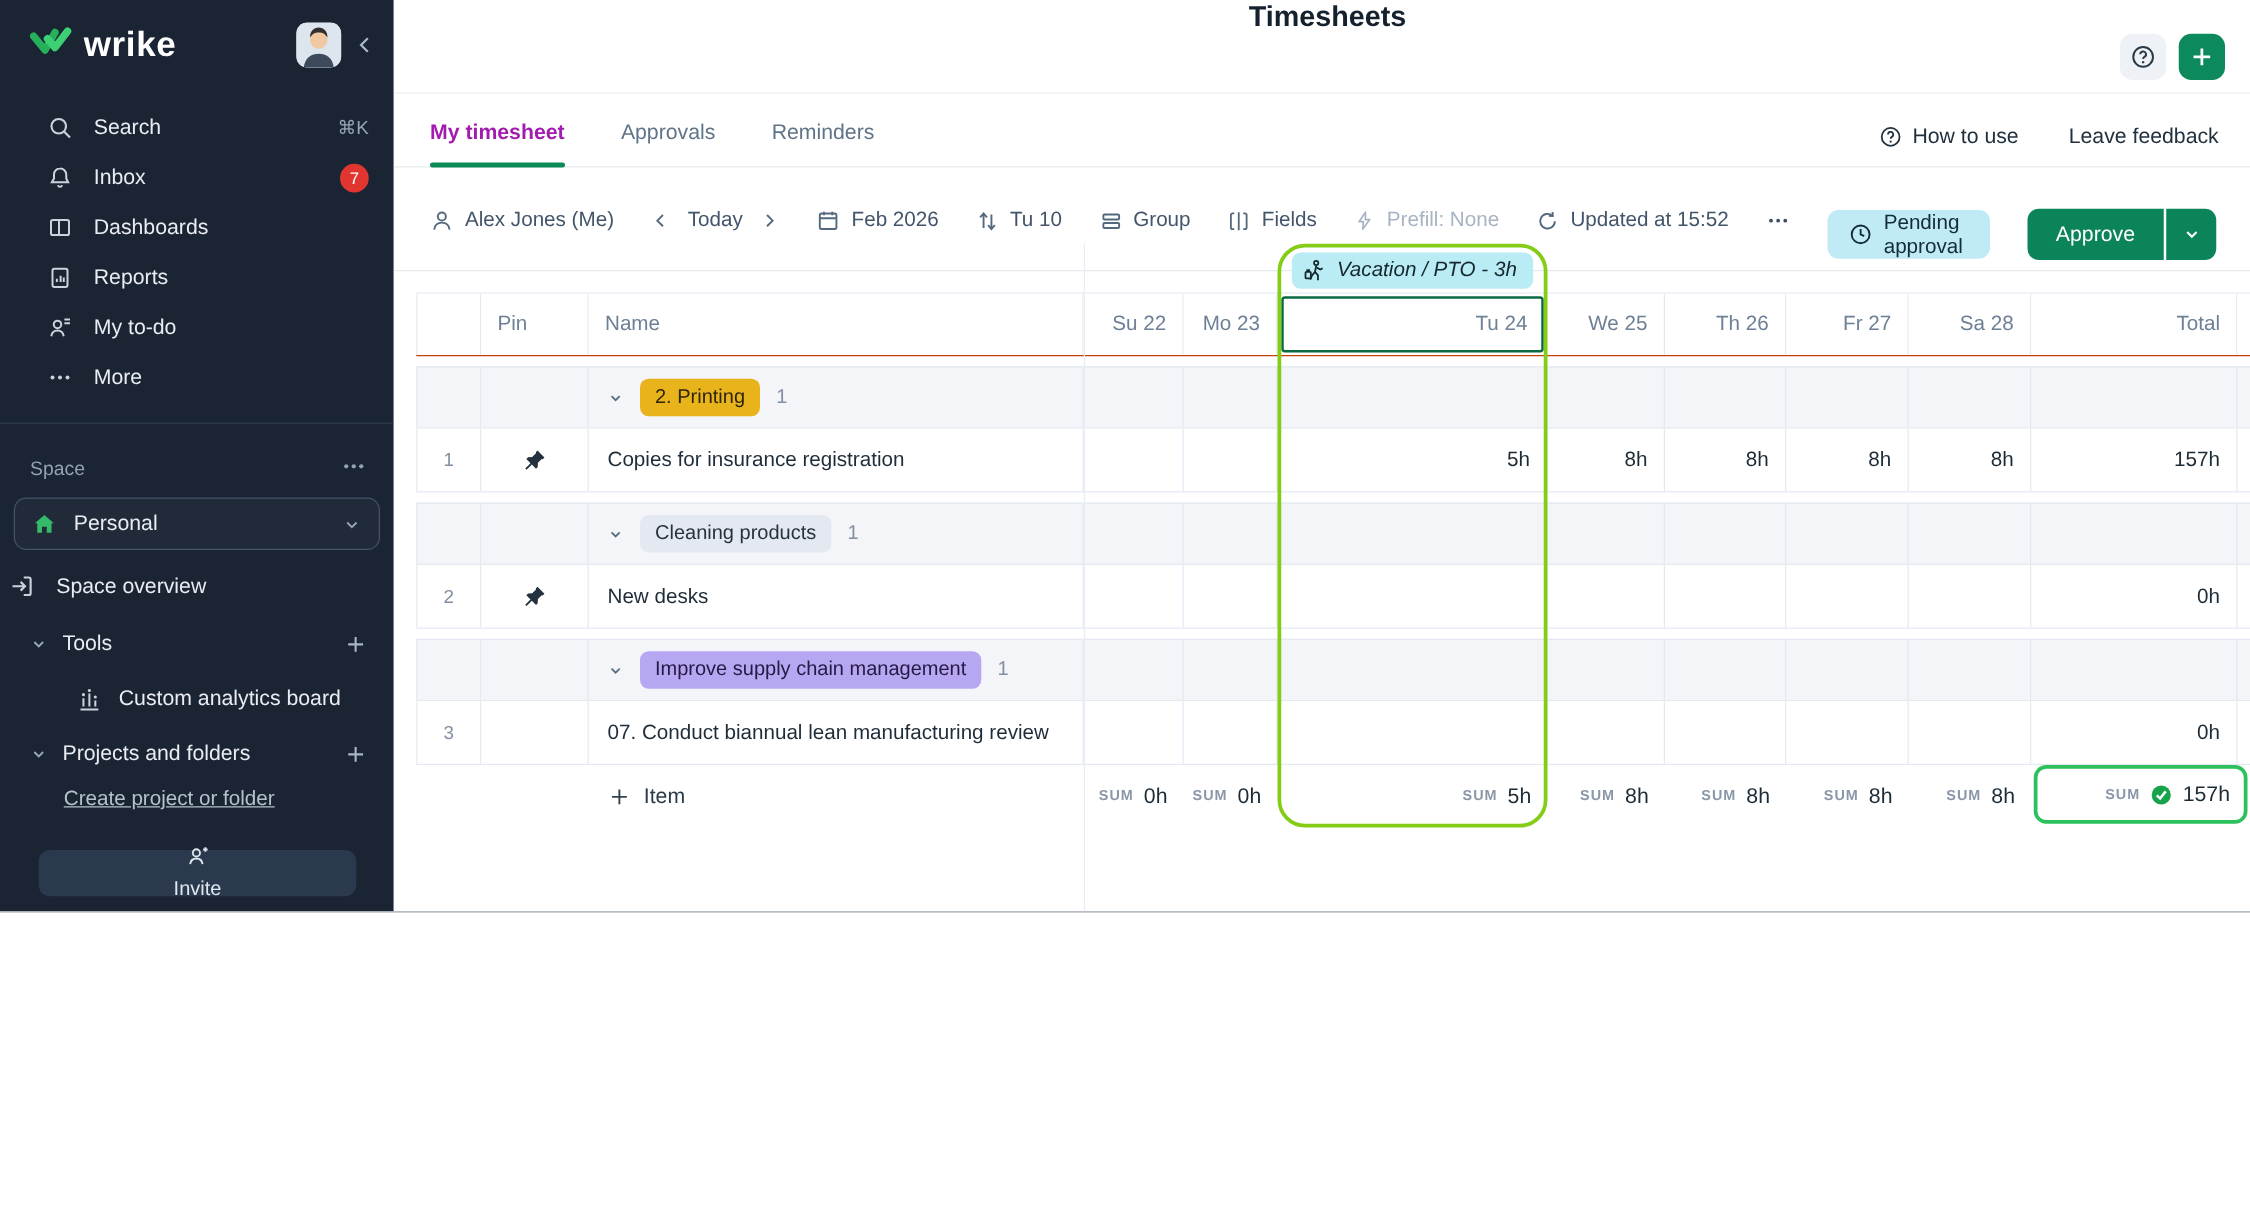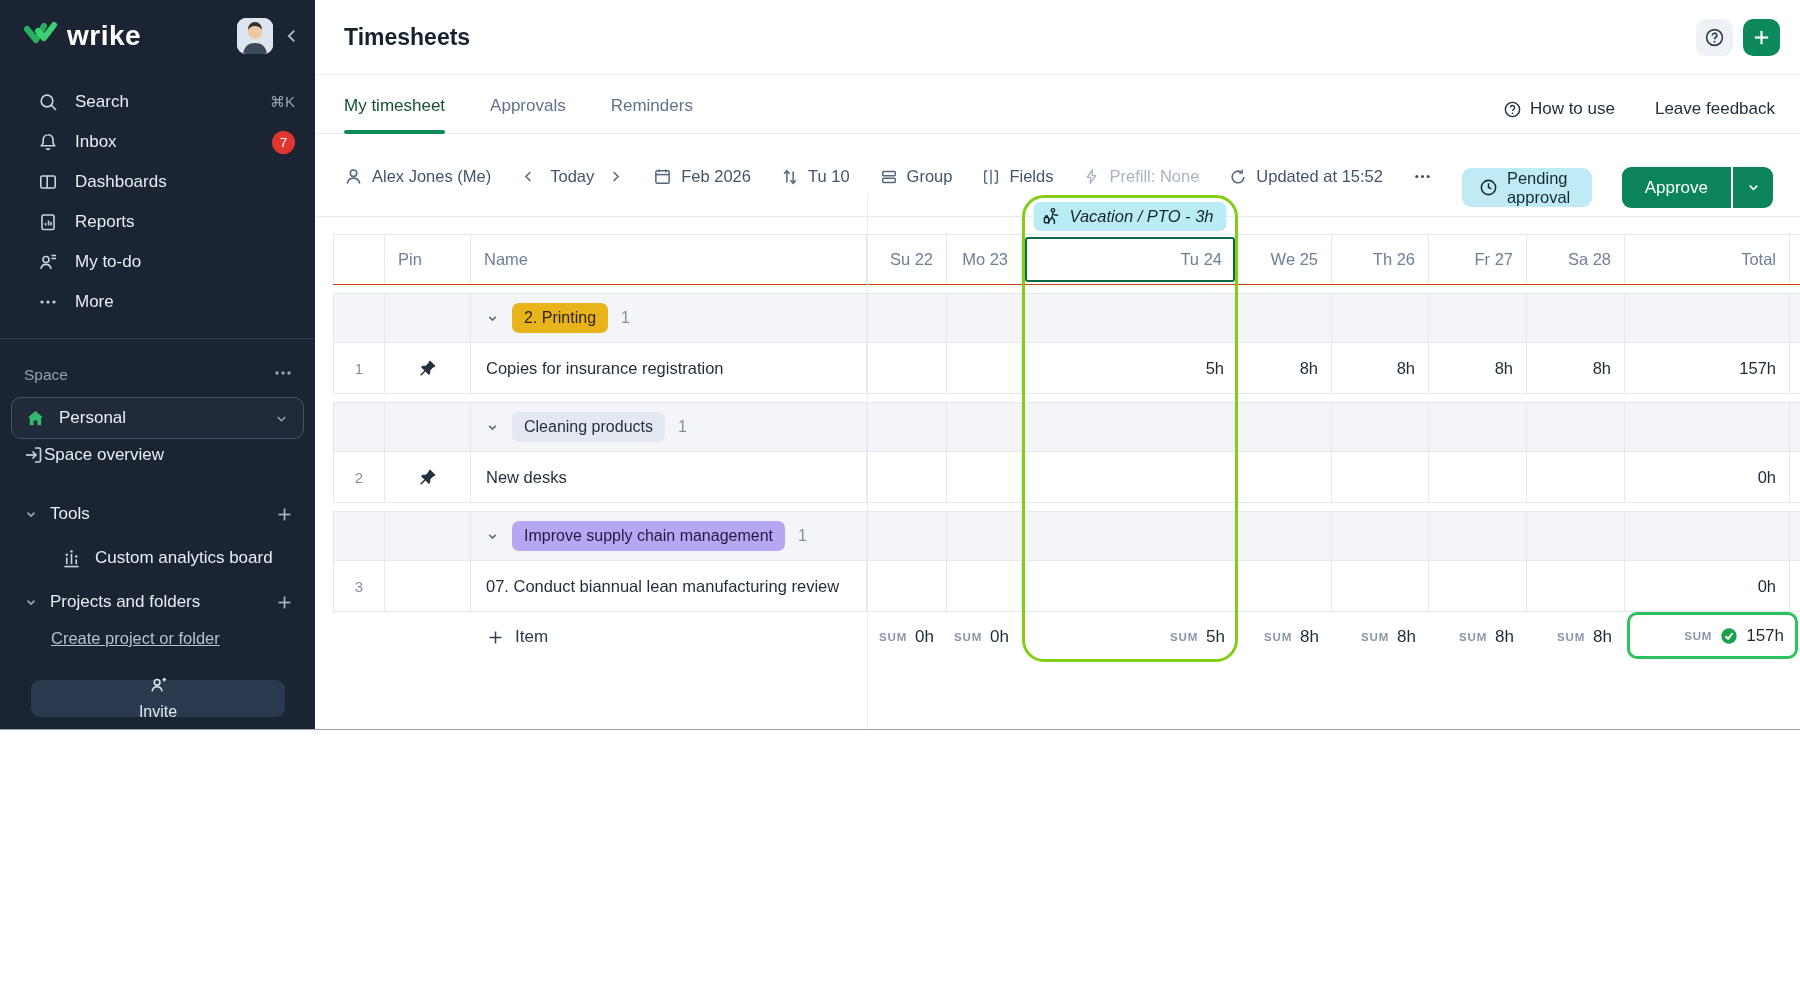--- a/index.html
+++ b/index.html
@@ -17,40 +17,40 @@
   .sb-nav { margin-top:14px; }
   .sb-item { display:flex; align-items:center; gap:17px; height:40px; padding:0 20px 0 38px; font-size:17px; color:#e9edf3; cursor:pointer; }
   .sb-item .ic { display:flex; color:#c9d3df; }
   .sb-shortcut { margin-left:auto; color:#98a5b6; font-size:15px; }
   .sb-badge { margin-left:auto; background:#e0362f; color:#fff; min-width:23px; height:23px; border-radius:50%; display:flex; align-items:center; justify-content:center; font-size:13.5px; }
   .sb-divider { height:1px; background:#2d3b4f; margin:16px 0 0 0; }
   .sb-space-head { display:flex; align-items:center; margin:24px 22px 10px 24px; color:#93a1b3; font-size:15.5px; }
   .sb-space-head .ic { margin-left:auto; color:#93a1b3; }
   .sb-personal { display:flex; align-items:center; gap:14px; margin:6px 11px; height:42px; border:1px solid #45526a; border-radius:10px; background:rgba(255,255,255,.03); padding:0 14px; font-size:17px; cursor:pointer; }
   .sb-personal .chev { margin-left:auto; color:#97a4b5; display:flex; }
-  .sb-overview { display:flex; align-items:flex-start; height:46px; padding:0 24px; font-size:17px; cursor:pointer; }
+  .sb-overview { display:flex; align-items:center; gap:17px; height:46px; padding:0 8px; font-size:17px; cursor:pointer; }
   .sb-row { display:flex; align-items:center; gap:12px; height:46px; padding:0 22px 0 24px; font-size:17px; cursor:pointer; }
   .sb-row .chev { color:#9aa7b8; display:flex; }
   .sb-row .plus { margin-left:auto; color:#aab6c5; display:flex; }
   .sb-subitem { display:flex; align-items:center; gap:14px; height:42px; padding:0 0 0 62px; font-size:17px; cursor:pointer; }
   .sb-create { display:inline-block; margin:4px 0 0 51px; color:#b6c1ce; font-size:16.5px; text-decoration:underline; cursor:pointer; }
   .sb-invite { position:absolute; left:31px; bottom:12px; width:254px; height:37px; background:#2b394e; border:none; border-radius:9px; color:#dfe6ee; font-size:16px; font-family:inherit; display:flex; align-items:center; justify-content:center; gap:9px; cursor:pointer;flex-direction:column; }
 
   
   .main { position:relative; flex:1; height:100%; background:#fff; overflow:hidden; }
-  .page-head { height:75px; display:flex; align-items:center; padding:0 20px 0 29px; border-bottom:1px solid #edf0f4; }
+  .page-head { height:75px; display:flex; align-items:center; padding:0 20px 0 29px; border-bottom:1px solid #edf0f4;flex-direction:column; }
   .page-title { font-size:23px; font-weight:700; color:#15222e; }
   .head-actions { margin-left:auto; display:flex; gap:10px; }
   .help-btn { width:37px; height:37px; border:none; border-radius:10px; background:#eef1f5; color:#2a3a48; display:flex; align-items:center; justify-content:center; cursor:pointer; }
   .add-btn { width:37px; height:37px; border:none; border-radius:10px; background:#0d8a5b; color:#fff; display:flex; align-items:center; justify-content:center; cursor:pointer; }
 
   .tabs-row { height:59px; display:flex; align-items:flex-end; padding:0 25px 0 29px; border-bottom:1px solid #e7ebf0; }
   .tabs { display:flex; gap:45px; }
   .tab { font-size:17px; color:#5f7488; padding-bottom:17px; position:relative; cursor:pointer; }
-  .tab.active { color:#14532d; font-weight:400;text-align:right; }
+  .tab.active { color:#a21caf; font-weight:700;text-align:right; }
   .tab.active::after { content:''; position:absolute; left:0; right:0; bottom:-1px; height:4px; background:#0c8a58; border-radius:3px; }
   .tabs-right { margin-left:auto; display:flex; gap:40px; align-items:center; padding-bottom:14px; }
   .tabs-link { display:flex; align-items:center; gap:8px; color:#22313e; font-size:17px; cursor:pointer; }
 
   .toolbar { height:50px; display:flex; align-items:flex-start; gap:30px; padding:0 27px 0 29px; border-bottom:1px solid #e7ebf0;margin-top:33px; }
   .tb-item { display:flex; align-items:center; gap:9px; color:#43556a; font-size:16.5px; cursor:pointer; white-space:nowrap; }
   .tb-item .ic { display:flex; color:#54687d; }
   .tb-item.muted, .tb-item.muted .ic { color:#a8b4c3; }
   .tb-nav { display:flex; align-items:center; gap:14px; color:#43556a; font-size:16.5px; }
   .tb-chev { display:flex; color:#54687d; cursor:pointer; }

